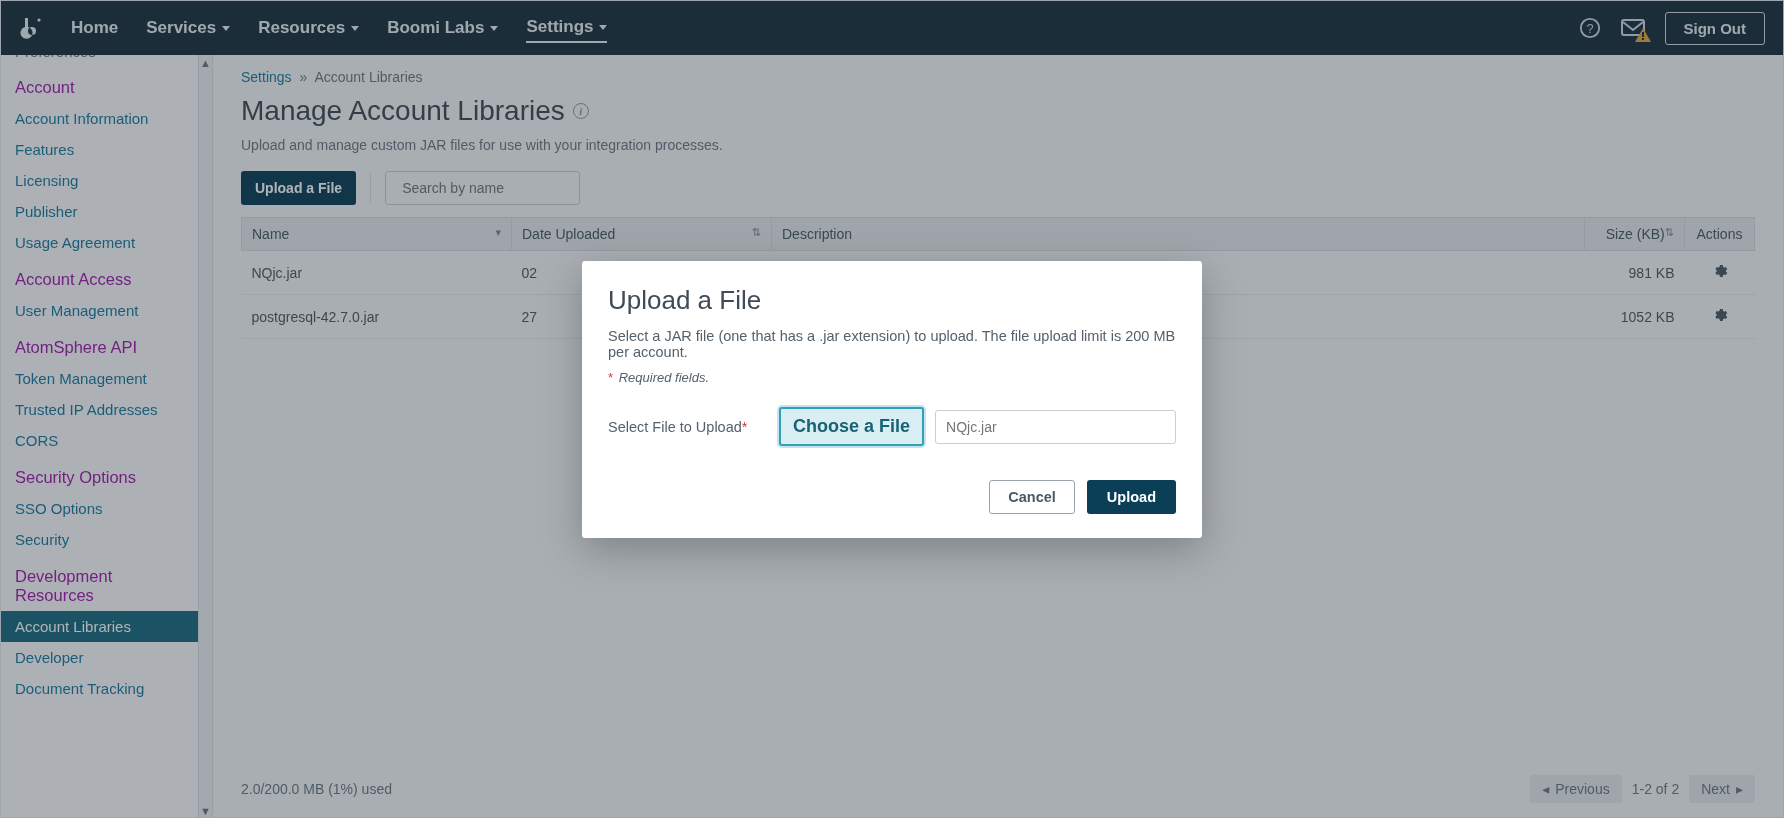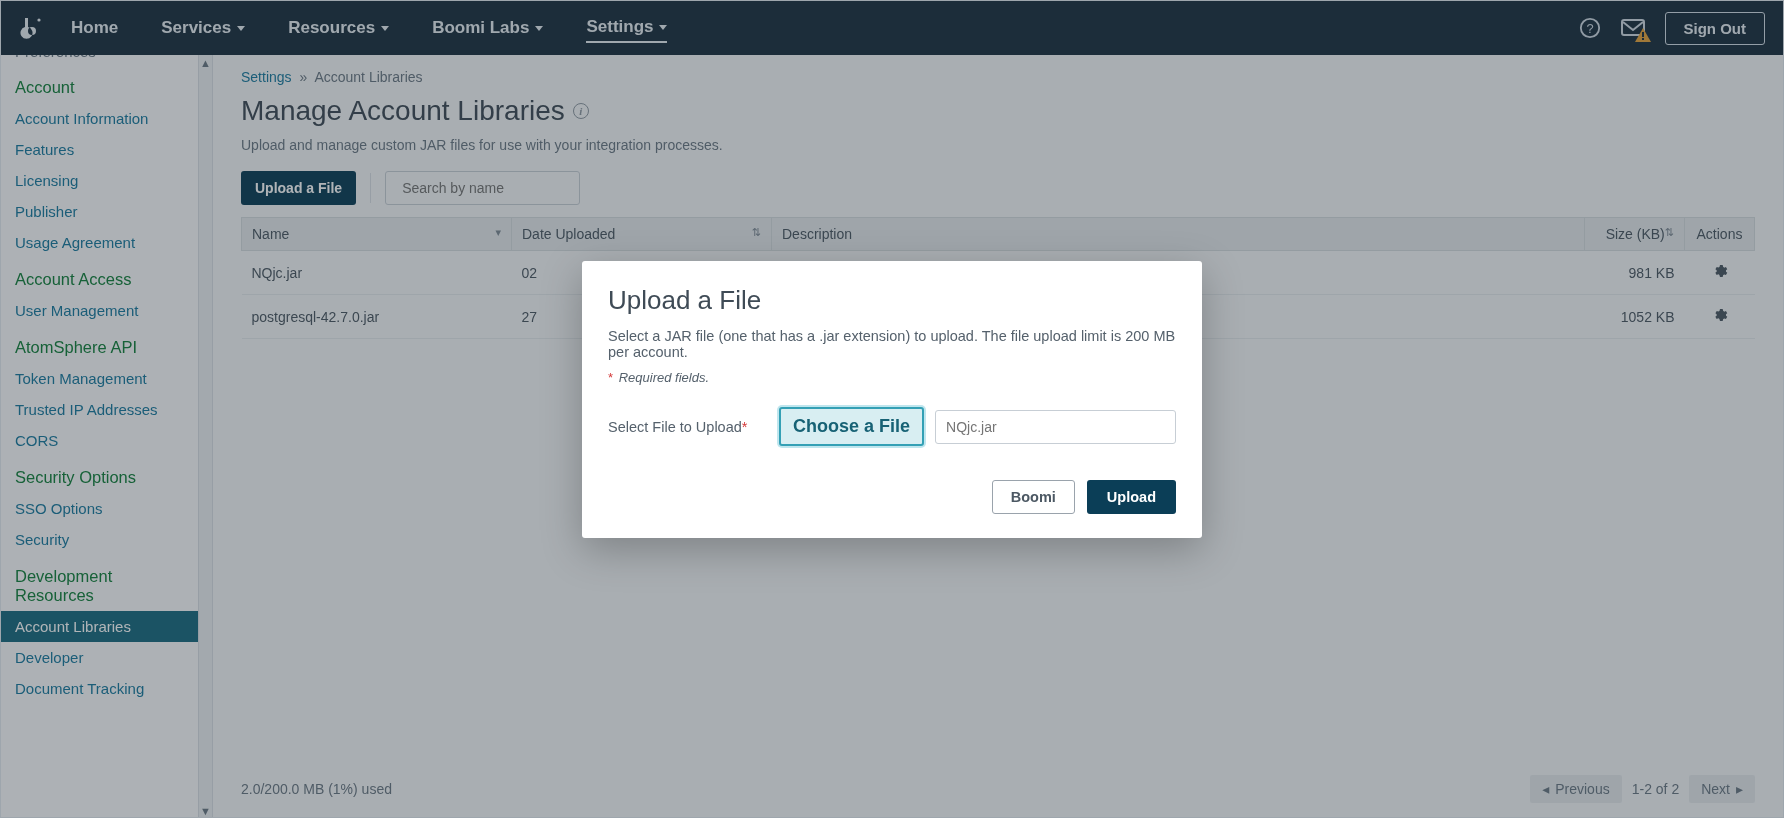--- a/index.html
+++ b/index.html
@@ -1,33 +1,33 @@
 <!DOCTYPE html>
 <html><head>
 <meta charset="utf-8">
 <style>
   * { box-sizing: border-box; margin: 0; padding: 0; }
   html, body { width: 1784px; height: 818px; font-family: "Segoe UI", Arial, sans-serif; background:#f5f6f7; overflow:hidden; }
   
   .topnav { height:54px; background:#1c3040; color:#e7edf2; display:flex; align-items:center; padding:0 18px; gap:26px; width:100%; }
   .logo { width:26px; height:26px; display:flex; align-items:center; justify-content:center; }
-  .nav-links { display:flex; gap:43px; align-items:center; flex:1; }
+  .nav-links { display:flex; gap:28px; align-items:center; flex:1; }
   .nav-link { color:#e7edf2; font-size:17px; font-weight:600; cursor:pointer; display:flex; align-items:center; gap:6px; padding:4px 0; }
   .nav-link.active { border-bottom:2px solid #e7edf2; }
   .caret-down { width:0; height:0; border-left:4px solid transparent; border-right:4px solid transparent; border-top:5px solid #e7edf2; }
   .nav-right { display:flex; align-items:center; gap:20px; }
   .icon-btn { cursor:pointer; display:flex; align-items:center; justify-content:center; position:relative; }
   .sign-out { border:1.5px solid #d4dde6; color:#e7edf2; background:transparent; padding:7px 18px; border-radius:3px; font-size:15px; font-weight:600; cursor:pointer; }
   
   .below-nav { display:flex; height:calc(818px - 54px); }
   
   .sidebar-wrap { display:flex; height:100%; }
   .sidebar { width:198px; background:#fafbfc; border-right:1px solid #d9dee3; height:100%; overflow:hidden; position:relative; font-size:15px; }
   .scroll-strip { width:14px; background:#eceff1; border-right:1px solid #d9dee3; height:100%; position:relative; }
-  .sb-section-title { color:#15803d; font-size:16.5px; padding:12px 14px 6px; }
+  .sb-section-title { color:#a21caf; font-size:16.5px; padding:12px 14px 6px; }
   .sb-cutoff { color:#6b7884; padding:0 14px 6px; font-size:15px; }
   .sb-item { color:#1b7a9f; padding:7px 14px; cursor:pointer; font-size:15px; }
   .sb-item.active { background:#1b6b80; color:#fff; }
   
   .main { flex:1; padding:0 28px 16px; display:flex; flex-direction:column; height:100%; overflow:hidden; }
   .crumbs { padding:14px 0 10px; font-size:14px; color:#6b7884; }
   .crumbs a { color:#1b7a9f; text-decoration:none; }
   .page-title { font-size:28px; color:#3f4b56; font-weight:400; display:flex; align-items:center; gap:8px; }
   .page-sub { color:#6b7884; font-size:14px; margin:10px 0 18px; }
   .toolbar { display:flex; align-items:center; gap:14px; margin-bottom:12px; }
@@ -232,19 +232,19 @@
     <div class="modal">
       <h2>Upload a File</h2>
       <div class="desc">Select a JAR file (one that has a .jar extension) to upload. The file upload limit is 200 MB per account.</div>
       <div class="req"><span class="star">*</span> <span>Required fields.</span></div>
       <div class="form-row">
         <div class="form-label"><span>Select File to Upload</span><span class="star">*</span></div>
         <button class="choose-btn">Choose a File</button>
         <input class="file-field" type="text" readonly="" placeholder="NQjc.jar" style="">
       </div>
       <div class="modal-actions">
-        <button class="btn-outline">Boomi</button>
+        <button class="btn-outline">Cancel</button>
         <button class="btn-primary">Upload</button>
       </div>
     </div>
   </div>
 
 </div>
 
 </body></html>

